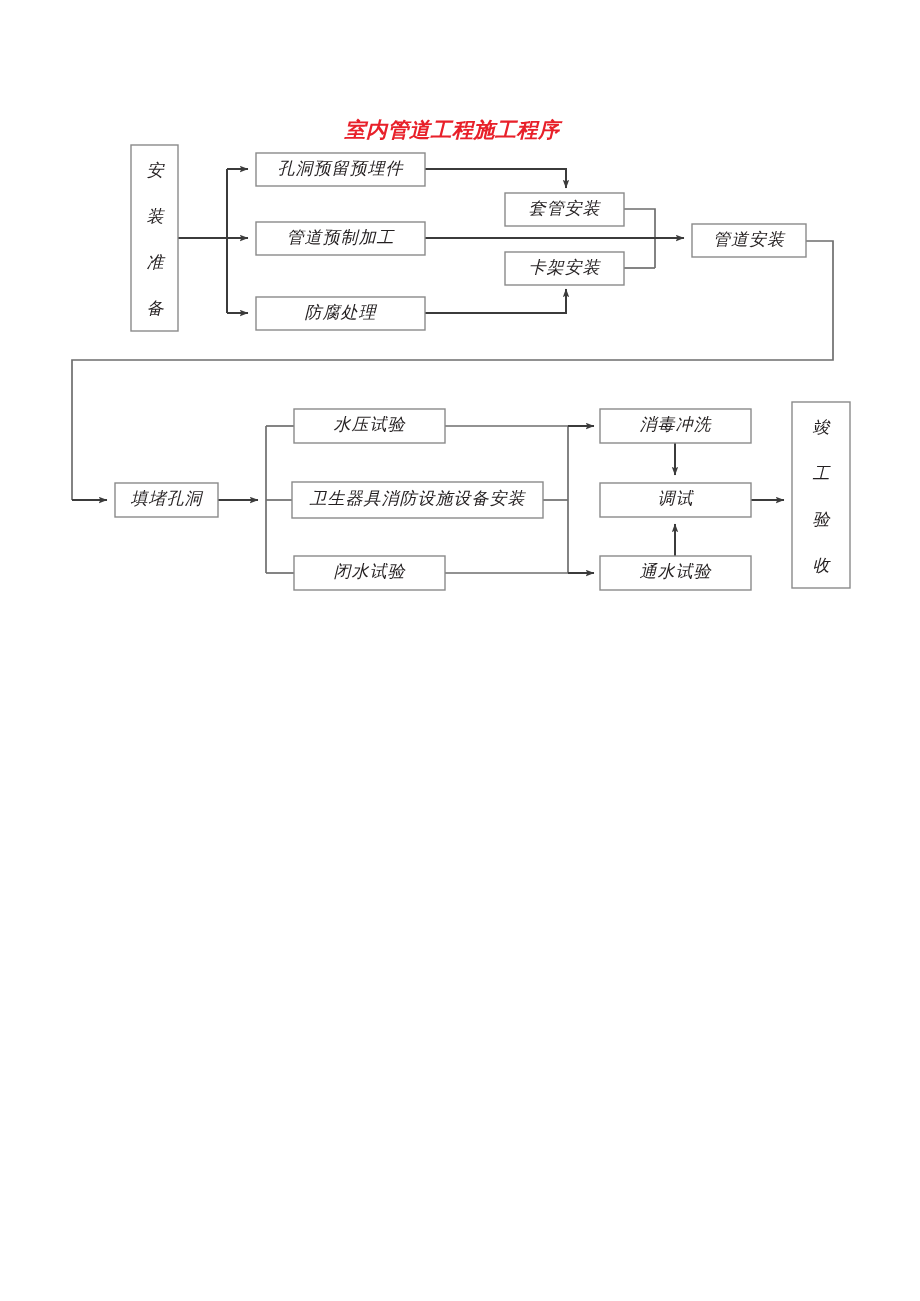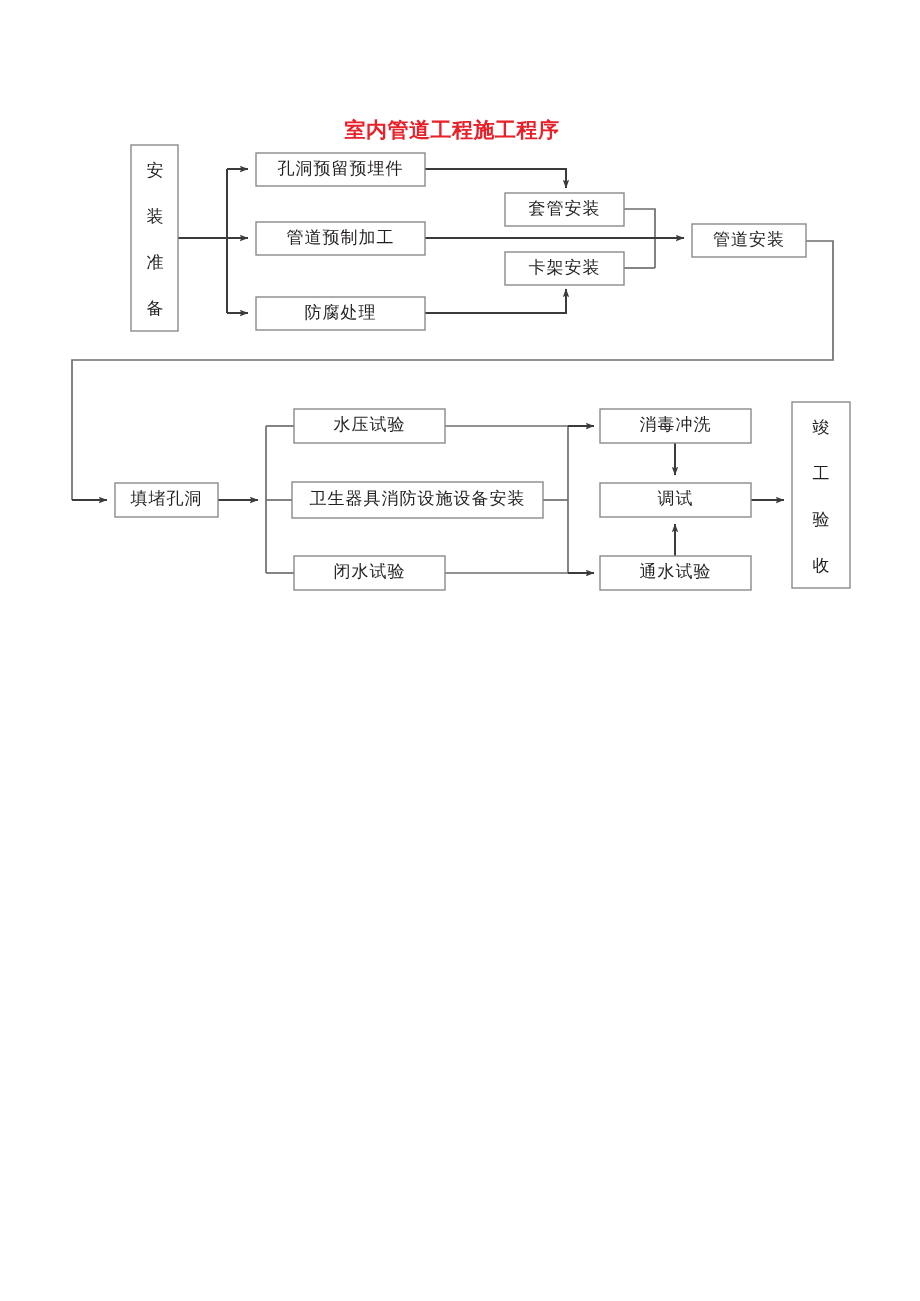--- a/index.html
+++ b/index.html
@@ -12,20 +12,21 @@
     height: 1301px;
     font-family: "Liberation Serif", "DejaVu Serif", serif;
     overflow: hidden;
     position: relative;
   }
   #page {
     position: relative;
     width: 920px;
     height: 1301px;
     background: #ffffff;
+    font-style: italic;
   }
   #flow-svg {
     position: absolute;
     left: 0;
     top: 0;
     width: 920px;
     height: 1301px;
     display: block;
   }
   .node-box {

